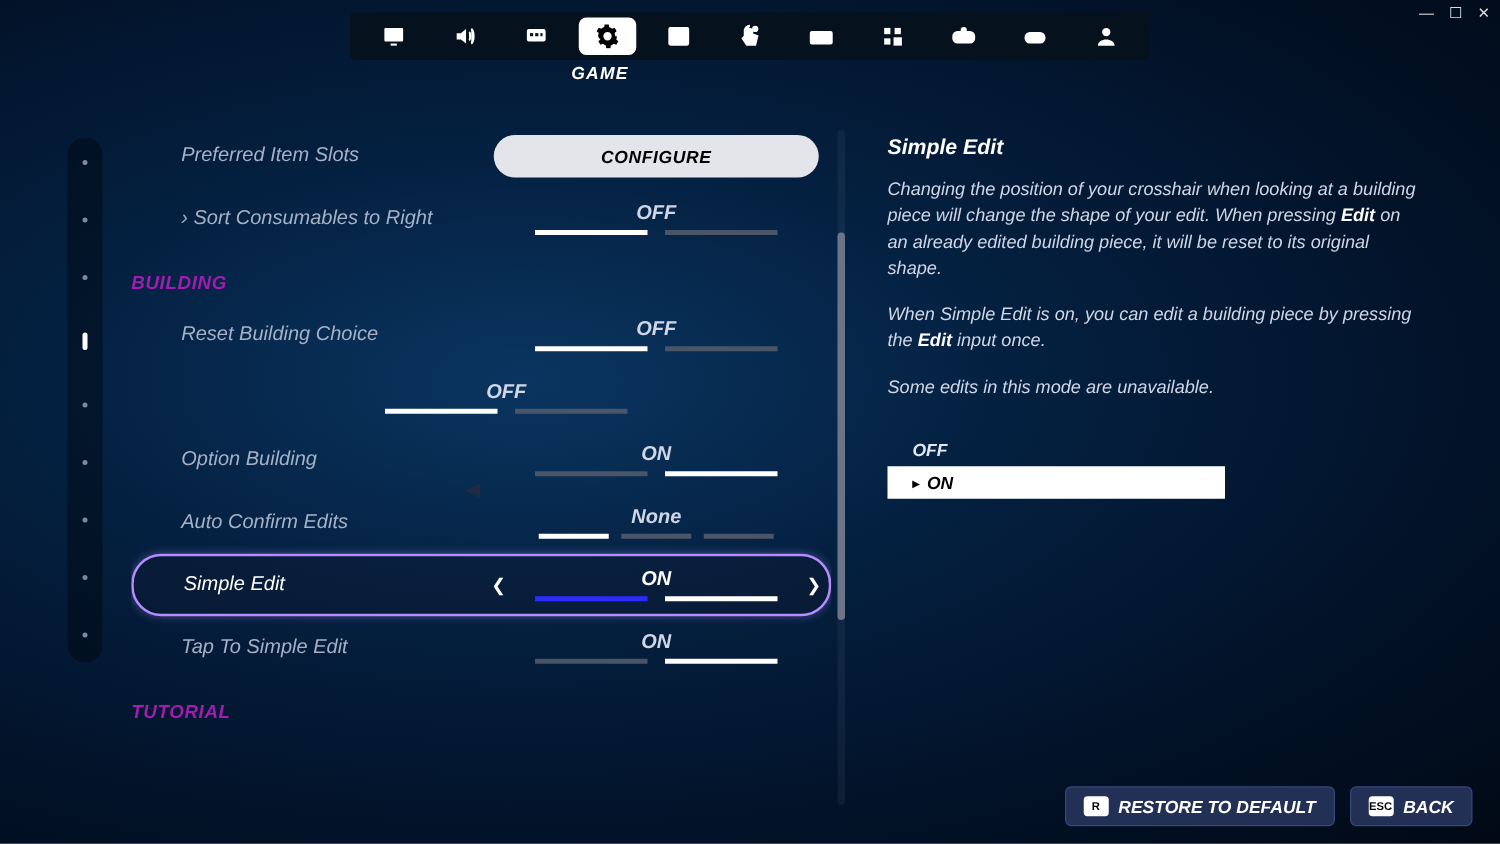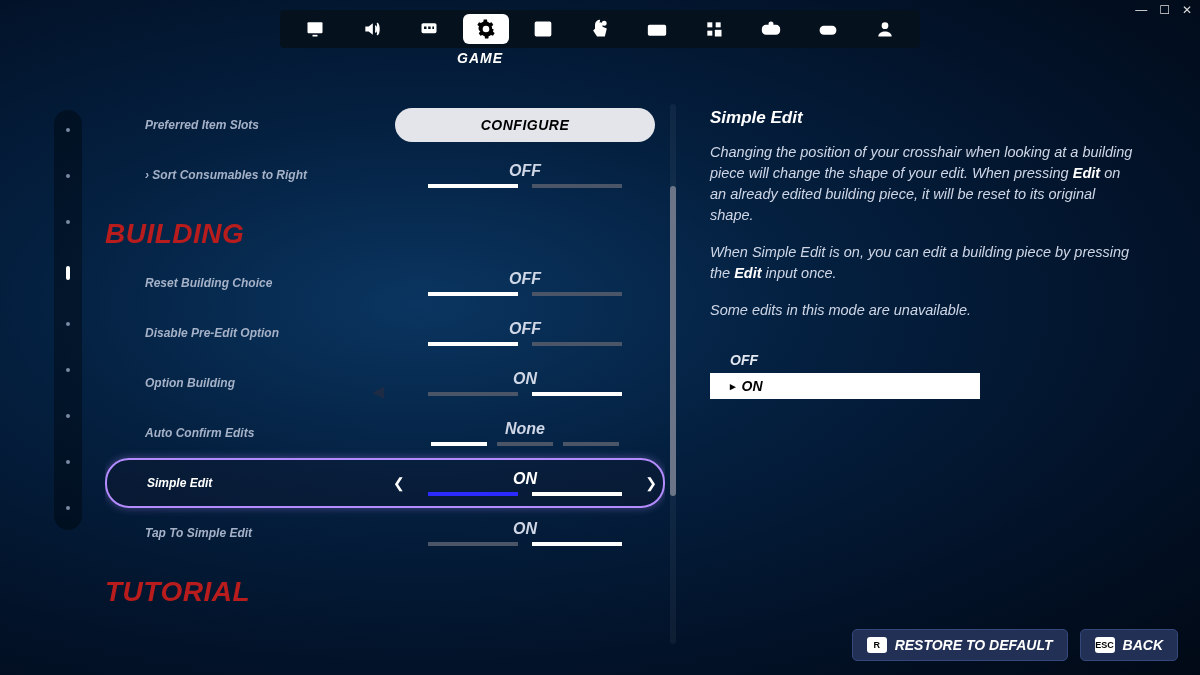--- a/index.html
+++ b/index.html
@@ -25,23 +25,23 @@
 .tabbtn .ic { fill: #fff; }
 .tabbtn.active .ic { fill: #000; }
 .tablabel { position: absolute; top: 50px; left: 280px; width: 640px; text-align: center; font-weight: 800; font-size: 14px; letter-spacing: 1px; color: #fff; }
 .tablabel span { display:inline-block; transform: translateX(-120px); font-style: italic; }
 
 .dotnav { position: absolute; left: 54px; top: 110px; width: 28px; height: 420px; background: rgba(0,0,0,0.35); border-radius: 14px; display: flex; flex-direction: column; align-items: center; padding: 18px 0; gap: 42px; }
 .dotnav .dot { width: 4px; height: 4px; background: #7a8aa3; border-radius: 2px; }
 .dotnav .bar { width: 4px; height: 14px; background: #fff; border-radius: 2px; }
 
 .settings { position: absolute; left: 105px; top: 100px; width: 560px; height: 545px; overflow: hidden; }
-.sect { font-weight: 900; font-size: 28px; color: #b91c1c; margin: 18px 0 8px 0; letter-spacing: .5px; }
+.sect { font-weight: 900; font-size: 15px; color: #a21caf; margin: 18px 0 8px 0; letter-spacing: .5px; }
 .row { display: flex; align-items: center; height: 50px; position: relative; padding-left: 40px; }
-.row .label { flex: 0 0 240px; font-weight: 700; font-size: 12px; color: #a5b1c7; }
+.row .label { flex: 0 0 240px; font-weight: 400; font-size: 16px; color: #a5b1c7; }
 .row .control { flex: 1; display: flex; flex-direction: column; align-items: center; justify-content: flex-end; position: relative; }
 .row .val { font-weight: 700; font-size: 16px; color: #cfd7e6; }
 .bars { display: flex; gap: 14px; margin-top: 4px; }
 .bars .seg { height: 4px; background: #4a5568; }
 .bars .seg.on { background: #fff; }
 .seg.w1 { width: 90px; } .seg.w2 { width: 90px; }
 .configure { width: 260px; height: 34px; background: #e3e5ea; border-radius: 17px; display: flex; align-items: center; justify-content: center; color: #000; font-weight: 800; font-size: 14px; letter-spacing: .5px; font-style: italic; cursor: pointer; }
 
 .row.sel { border: 2px solid #b58cff; border-radius: 24px; background: rgba(20,20,40,0.25); box-shadow: 0 0 8px rgba(181,140,255,.4); }
 .row.sel .label { color: #fff; }
@@ -204,21 +204,20 @@
     <div class="control">
       <div class="val">OFF</div>
       <div class="bars">
           <div class="seg w1 on"></div>
           <div class="seg w2"></div>
         </div>
     </div>
   </div>
 
   <div class="row">
-    <div class="label">Disable Pre-Edit Option</div>
     <div class="control">
       <div class="val">OFF</div>
       <div class="bars">
           <div class="seg w1 on"></div>
           <div class="seg w2"></div>
         </div>
     </div>
   </div>
 
   <div class="row">

